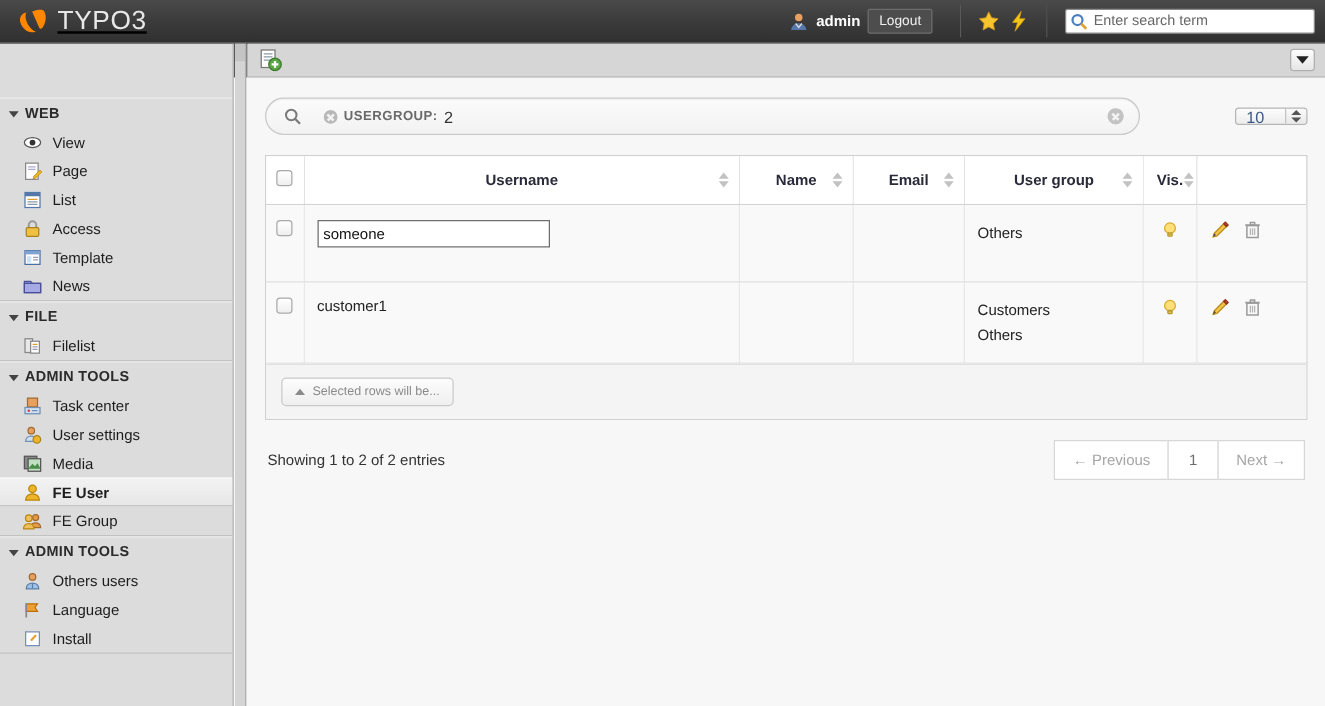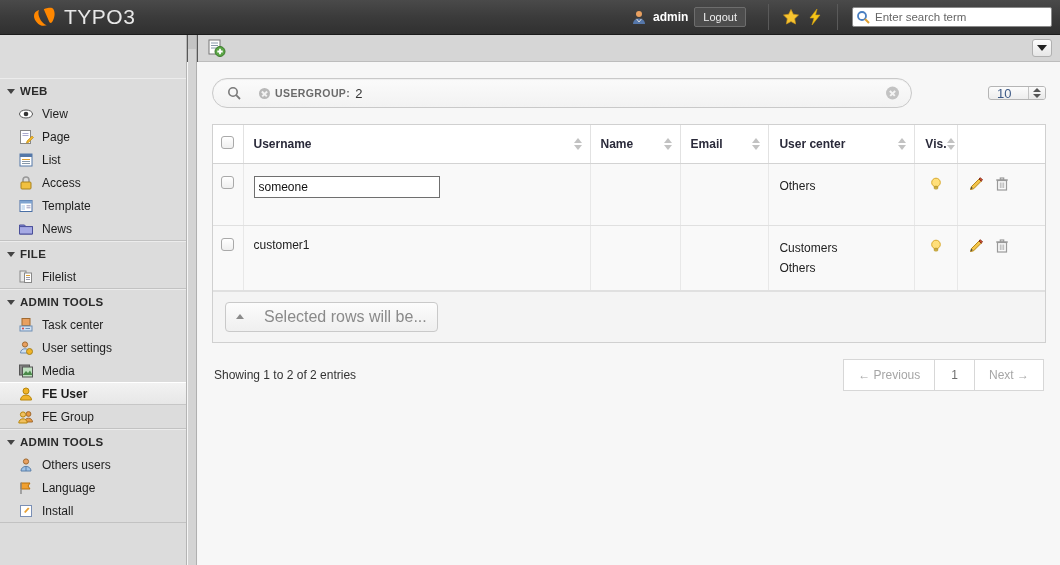--- a/index.html
+++ b/index.html
@@ -11,21 +11,21 @@
     overflow: hidden;
   }
 
   
   .topbar {
     position: absolute; top: 0; left: 0; width: 1060px; height: 35px;
     background: linear-gradient(to bottom, #4a4a4a 0%, #3b3b3b 50%, #303030 100%);
     display: flex; align-items: center;
     border-bottom: 1px solid #1c1c1c;
   }
-  .logo-wrap { display: flex; align-items: center; padding-left: 32px; }
+  .logo-wrap { display: flex; align-items: center; padding-left: 14px; text-decoration: underline; }
   .t3-logo { width: 26px; height: 26px; position: relative; }
   .logo-text {
     color: #e8e8e8; font-size: 21px; letter-spacing: .5px;
     margin-left: 6px; font-family: "Liberation Sans", sans-serif;
   }
   .topbar-right {
     margin-left: auto; display: flex; align-items: center; height: 35px;
   }
   .user-box { display: flex; align-items: center; gap: 6px; padding-right: 12px; }
   .user-avatar { width: 16px; height: 16px; position: relative; }
@@ -184,21 +184,21 @@
            border-right:4px solid transparent;border-top:4px solid #555; }
 
   
   .table-wrap {
     margin-top: 16px; border: 1px solid #d0d0d0; background: #fff;
   }
   table.list { width: 100%; border-collapse: collapse; }
   table.list th {
     background: #fff; border-bottom: 1px solid #d3d3d3;
     border-right: 1px solid #e2e2e2;
-    text-align: left; font-size: 12px; font-weight: bold; color: #2a2a3a;
+    text-align: center; font-size: 12px; font-weight: bold; color: #2a2a3a;
     padding: 10px 10px; height: 38px; position: relative;
     vertical-align: middle;
   }
   table.list th:last-child { border-right: none; }
   .sort-arrows {
     position: absolute; right: 8px; top: 50%; transform: translateY(-50%);
     display: flex; flex-direction: column; gap: 2px; cursor: pointer;
   }
   .sa-up { width:0;height:0;border-left:4px solid transparent;
            border-right:4px solid transparent;border-bottom:5px solid #c2c2c2; }
@@ -227,24 +227,24 @@
   .act-cell { width: 88px; }
   .act-icons { display: flex; gap: 10px; align-items: center; }
   .bulb, .pencil, .trash { cursor: pointer; }
 
   
   .bulk-bar {
     border-top: 1px solid #e0e0e0; background: #f4f4f4;
     padding: 10px 12px;
   }
   .bulk-btn {
-    display: inline-flex; align-items: center; gap: 20px;
+    display: inline-flex; align-items: center; gap: 6px;
     border: 1px solid #c9c9c9; border-radius: 4px;
     background: linear-gradient(to bottom,#fcfcfc,#efefef);
-    padding: 5px 10px; font-size: 16px; color: #8a8a8a; cursor: pointer;
+    padding: 5px 10px; font-size: 10px; color: #8a8a8a; cursor: pointer;
     font-family: "Liberation Sans", sans-serif;
   }
   .caret-up {
     width:0;height:0;border-left:4px solid transparent;
     border-right:4px solid transparent;border-bottom:5px solid #8a8a8a;
   }
 
   
   .footer-row {
     display: flex; align-items: center; margin-top: 16px;
@@ -573,21 +573,21 @@
               </span>
             </th>
             <th>
               <span>Email</span>
               <span class="sort-arrows">
                 <span class="sa-up"></span>
                 <span class="sa-dn"></span>
               </span>
             </th>
             <th>
-              <span>User center</span>
+              <span>User group</span>
               <span class="sort-arrows">
                 <span class="sa-up"></span>
                 <span class="sa-dn"></span>
               </span>
             </th>
             <th class="vis-cell">
               <span>Vis.</span>
               <span class="sort-arrows" style="right:2px">
                 <span class="sa-up"></span>
                 <span class="sa-dn"></span>

